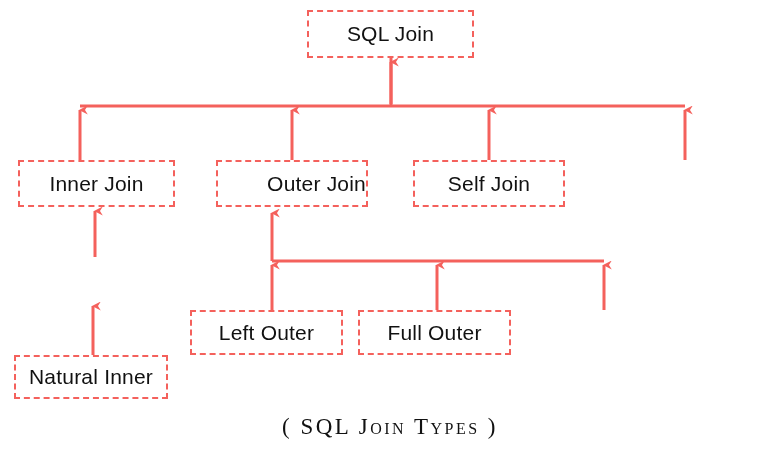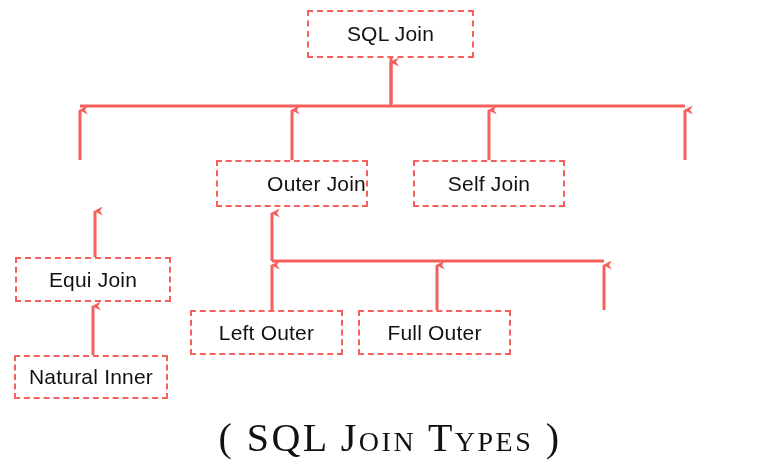--- a/index.html
+++ b/index.html
@@ -42,21 +42,21 @@
     white-space: nowrap;
     z-index: 2;
   }
   .caption {
     position: absolute;
     left: 0;
     width: 780px;
     text-align: center;
     font-family: "Liberation Serif", serif;
     font-variant: small-caps;
-    font-size: 40px;
+    font-size: 23px;
     letter-spacing: 2.5px;
     color: #111111;
     z-index: 2;
   }
 </style>
 </head>
 <body>
 
 <div id="diagram-root">
 
@@ -88,33 +88,33 @@
 
     <line x1="272" y1="310" x2="272" y2="265" stroke="#f4615c" stroke-width="3" marker-end="url(#arrowUp)"></line>
     <line x1="437" y1="310" x2="437" y2="265" stroke="#f4615c" stroke-width="3" marker-end="url(#arrowUp)"></line>
     <line x1="604" y1="310" x2="604" y2="265" stroke="#f4615c" stroke-width="3" marker-end="url(#arrowUp)"></line>
   </svg>
 
   <div class="node-box" style="left:307px; top:10px; width:167px; height:48px;">
     <span>SQL Join</span>
   </div>
 
+  <div class="node-box" style="left:18px; top:160px; width:157px; height:47px;">
+    <span>Inner Join</span>
+  </div>
 
   <div class="node-box" style="left:216px; top:160px; width:152px; height:47px;justify-content:flex-end;">
     <span>Outer Join</span>
   </div>
 
   <div class="node-box" style="left:413px; top:160px; width:152px; height:47px;">
     <span>Self Join</span>
   </div>
 
 
-  <div class="node-box" style="left:15px; top:257px; width:156px; height:45px;">
-    <span>Equi Join</span>
-  </div>
 
   <div class="node-box" style="left:14px; top:355px; width:154px; height:44px;">
     <span>Natural Inner</span>
   </div>
 
   <div class="node-box" style="left:358px; top:310px; width:153px; height:45px;">
     <span>Full Outer</span>
   </div>
 
   <div class="node-box" style="left:190px; top:310px; width:153px; height:45px;">

